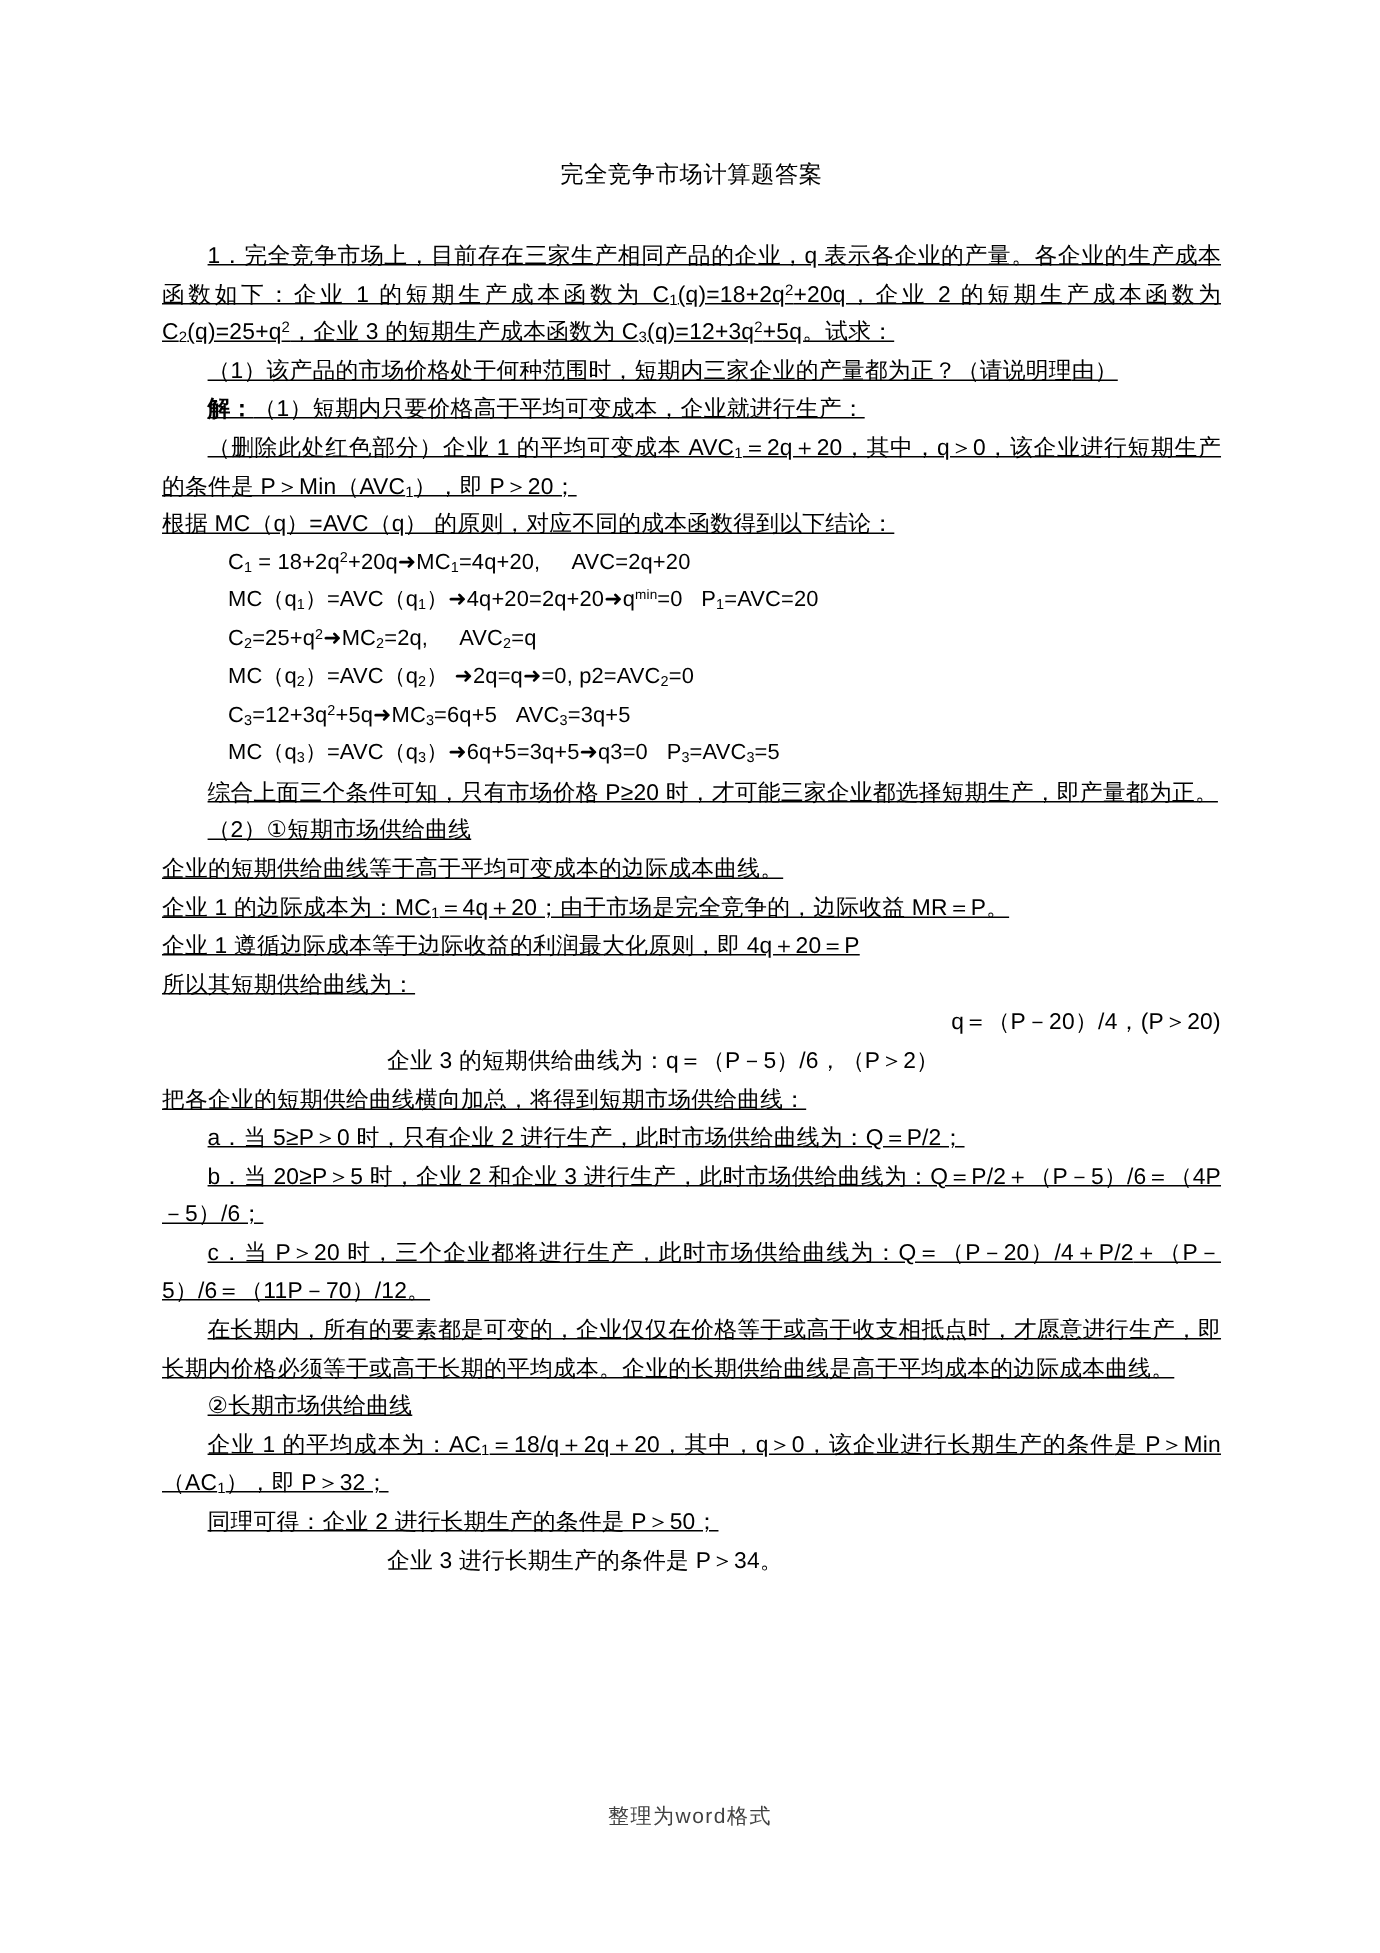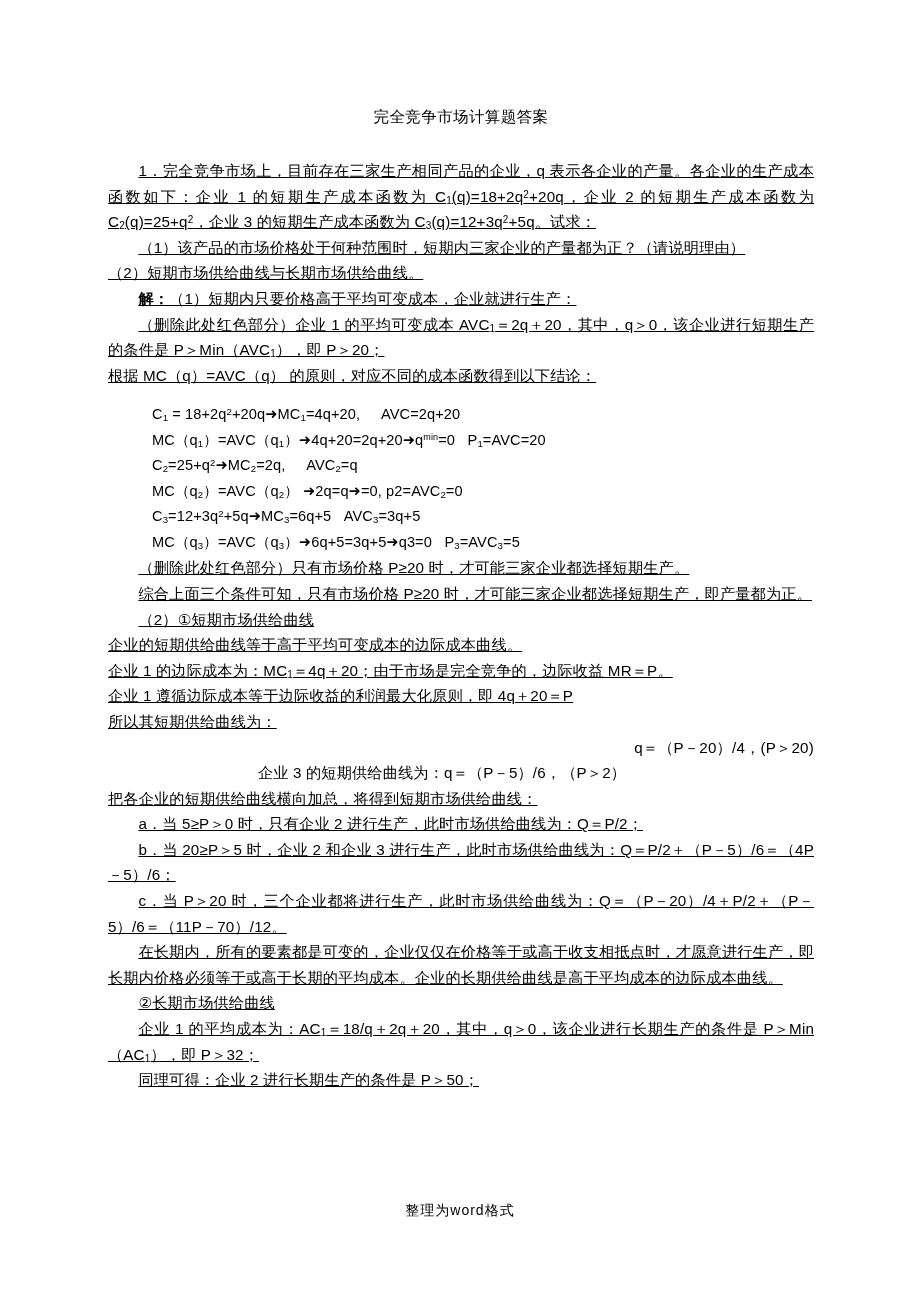--- a/index.html
+++ b/index.html
@@ -60,21 +60,21 @@
   .math-line {
     font-family: "Liberation Sans", "DejaVu Sans", sans-serif;
     font-size: 14.6px;
     line-height: 25.5px;
     white-space: nowrap;
     letter-spacing: 0.1px;
   }
 
   .math-indent { padding-left: 44px; }
 
-  .math-gap-top { margin-top: 14px; }
+  .math-gap-top { }
   .math-gap-top2 { }
 
   .center-eq {
     font-size: 15.2px;
     line-height: 25.6px;
     text-align: right;
     letter-spacing: 0.2px;
   }
 
   .hang-eq {
@@ -102,44 +102,41 @@
     line-height: 0;
   }
 
   .watermark {
     position: absolute;
     left: 0;
     top: 1202px;
     width: 920px;
     text-align: center;
     font-size: 14px;
-    color: #000000;
+    color: #404040;
     letter-spacing: 1px;
   }
 </style>
 </head>
 <body>
 
 <div class="page">
 
   <div class="content">
 
     <div class="doc-title">完全竞争市场计算题答案</div>
 
     <div class="para indent2">
       <span>1．完全竞争市场上，目前存在三家生产相同产品的企业，q 表示各企业的产量。各企</span><span>业的生产成本函数如下：企业 1 的短期生产成本函数为 C</span><sub>1</sub><span>(q)=18+2q</span><sup>2</sup><span>+20q，企业 2 的短期生</span><span>产成本函数为 C</span><sub>2</sub><span>(q)=25+q</span><sup>2</sup><span>，企业 3 的短期生产成本函数为 C</span><sub>3</sub><span>(q)=12+3q</span><sup>2</sup><span>+5q。试求：</span>
     </div>
 
     <div class="para indent2">
       <span>（1）该产品的市场价格处于何种范围时，短期内三家企业的产量都为正？（请说明理</span><span>由）</span>
     </div>
 
-    <div class="para indent0">
-      <span>（2）短期市场供给曲线与长期市场供给曲线。</span>
-    </div>
 
     <div class="para indent2">
       <span class="bold">解：</span><span>（1）短期内只要价格高于平均可变成本，企业就进行生产：</span>
     </div>
 
     <div class="para indent2">
       <span>（删除此处红色部分）企业 1 的平均可变成本 AVC</span><sub>1</sub><span>＝2q＋20，其中，q＞0，该企业进</span><span>行短期生产的条件是 P＞Min（AVC</span><sub>1</sub><span>），即 P＞20；</span>
     </div>
 
     <div class="para indent0">
@@ -163,23 +160,20 @@
     </div>
 
     <div class="math-line math-indent">
       <span>C</span><sub>3</sub><span>=12+3q</span><sup>2</sup><span>+5q➜MC</span><sub>3</sub><span>=6q+5</span>&nbsp;&nbsp;&nbsp;<span>AVC</span><sub>3</sub><span>=3q+5</span>
     </div>
 
     <div class="math-line math-indent">
       <span>MC（q</span><sub>3</sub><span>）=AVC（q</span><sub>3</sub><span>）➜6q+5=3q+5➜q3=0</span>&nbsp;&nbsp;&nbsp;<span>P</span><sub>3</sub><span>=AVC</span><sub>3</sub><span>=5</span>
     </div>
 
-    <div class="para indent2">
-      <span>（删除此处红色部分）只有市场价格 P≥20 时，才可能三家企业都选择短期生产。</span>
-    </div>
 
     <div class="para indent2">
       <span>综合上面三个条件可知，只有市场价格 P≥20 时，才可能三家企业都选择短期生产，即</span><span>产量都为正。</span>
     </div>
 
     <div class="para indent2">
       <span>（2）①短期市场供给曲线</span>
     </div>
 
     <div class="para indent0">
@@ -230,18 +224,21 @@
     </div>
 
     <div class="para indent2">
       <span>企业 1 的平均成本为：AC</span><sub>1</sub><span>＝18/q＋2q＋20，其中，q＞0，该企业进行长期生产的条件</span><span>是 P＞Min（AC</span><sub>1</sub><span>），即 P＞32；</span>
     </div>
 
     <div class="para indent2">
       <span>同理可得：企业 2 进行长期生产的条件是 P＞50；</span>
     </div>
 
+    <div class="hang-eq">
+      <span>企业 3 进行长期生产的条件是 P＞34。</span>
+    </div>
 
   </div>
 
   <div class="watermark">整理为word格式</div>
 
 </div>
 
 </body></html>

